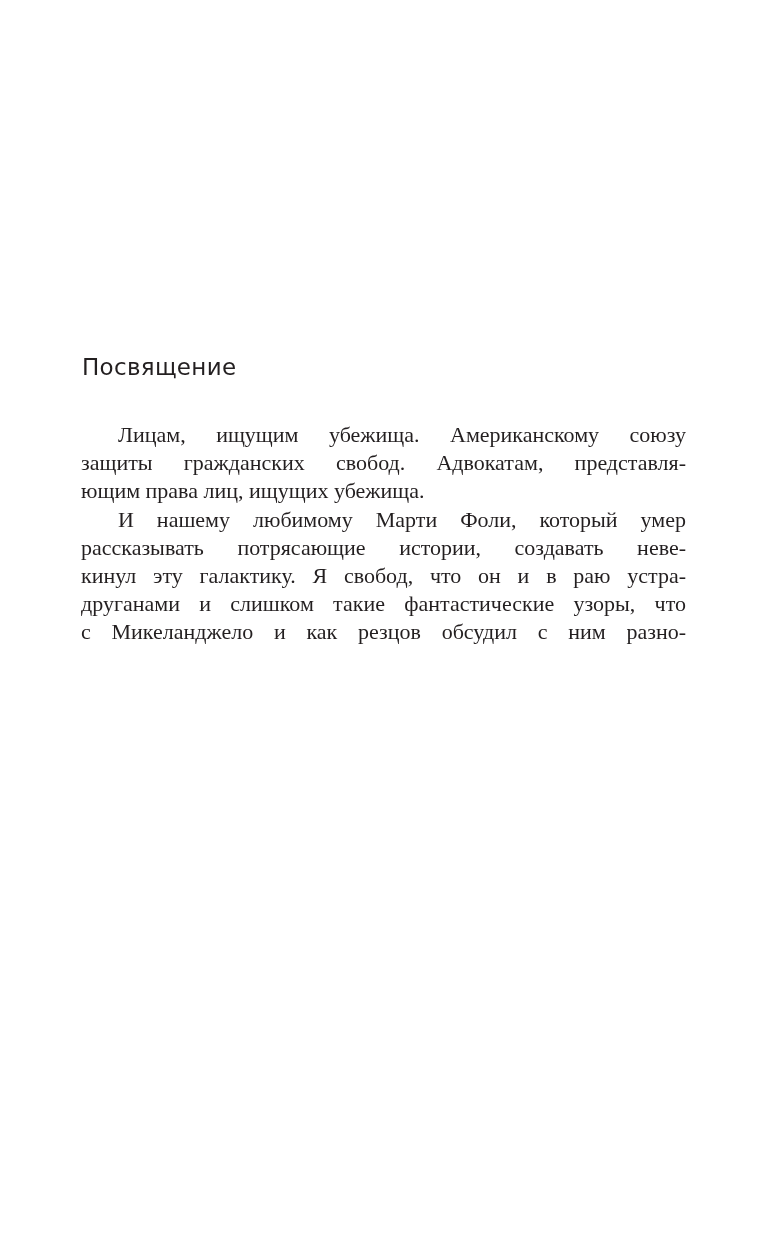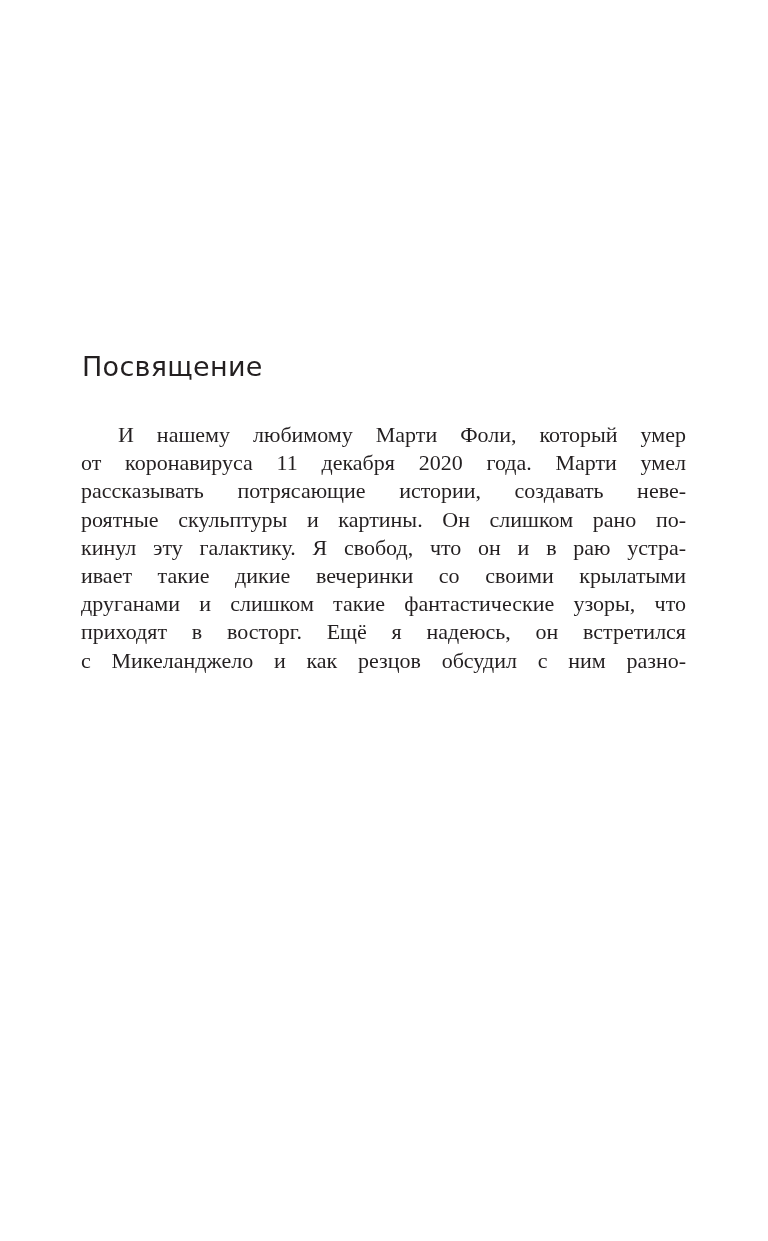--- a/index.html
+++ b/index.html
@@ -19,21 +19,21 @@
       width: 768px;
       height: 1241px;
       background: #ffffff;
     }
     .heading {
       position: absolute;
       left: 82px;
       top: 352px;
       margin: 0;
       font-family: "DejaVu Sans", sans-serif;
-      font-size: 27px;
+      font-size: 23px;
       font-weight: normal;
       color: #231f20;
       letter-spacing: 0.3px;
       line-height: 30px;
     }
     .body-text {
       position: absolute;
       left: 81px;
       top: 421px;
       width: 605px;
@@ -53,24 +53,25 @@
     .line.last { text-align-last: left; }
   </style>
 </head>
 <body>
 
 <div class="page">
   <h2 class="heading">Посвящение</h2>
 
   <div class="body-text">
     <div>
+      <span class="line indent">Лицам, ищущим убежища. Американскому союзу</span>
+      <span class="line">защиты гражданских свобод. Адвокатам, представля-</span>
+      <span class="line last">ющим права лиц, ищущих убежища.</span>
+    </div>
+    <div>
       <span class="line indent">И нашему любимому Марти Фоли, который умер</span>
-      <span class="line">от коронавируса 11 декабря 2020 года. Марти умел</span>
       <span class="line">рассказывать потрясающие истории, создавать неве-</span>
-      <span class="line">роятные скульптуры и картины. Он слишком рано по-</span>
       <span class="line">кинул эту галактику. Я свобод, что он и в раю устра-</span>
-      <span class="line">ивает такие дикие вечеринки со своими крылатыми</span>
       <span class="line">друганами и слишком такие фантастические узоры, что</span>
-      <span class="line">приходят в восторг. Ещё я надеюсь, он встретился</span>
       <span class="line">с Микеланджело и как резцов обсудил с ним разно-</span>
     </div>
   </div>
 </div>
 
 </body></html>

